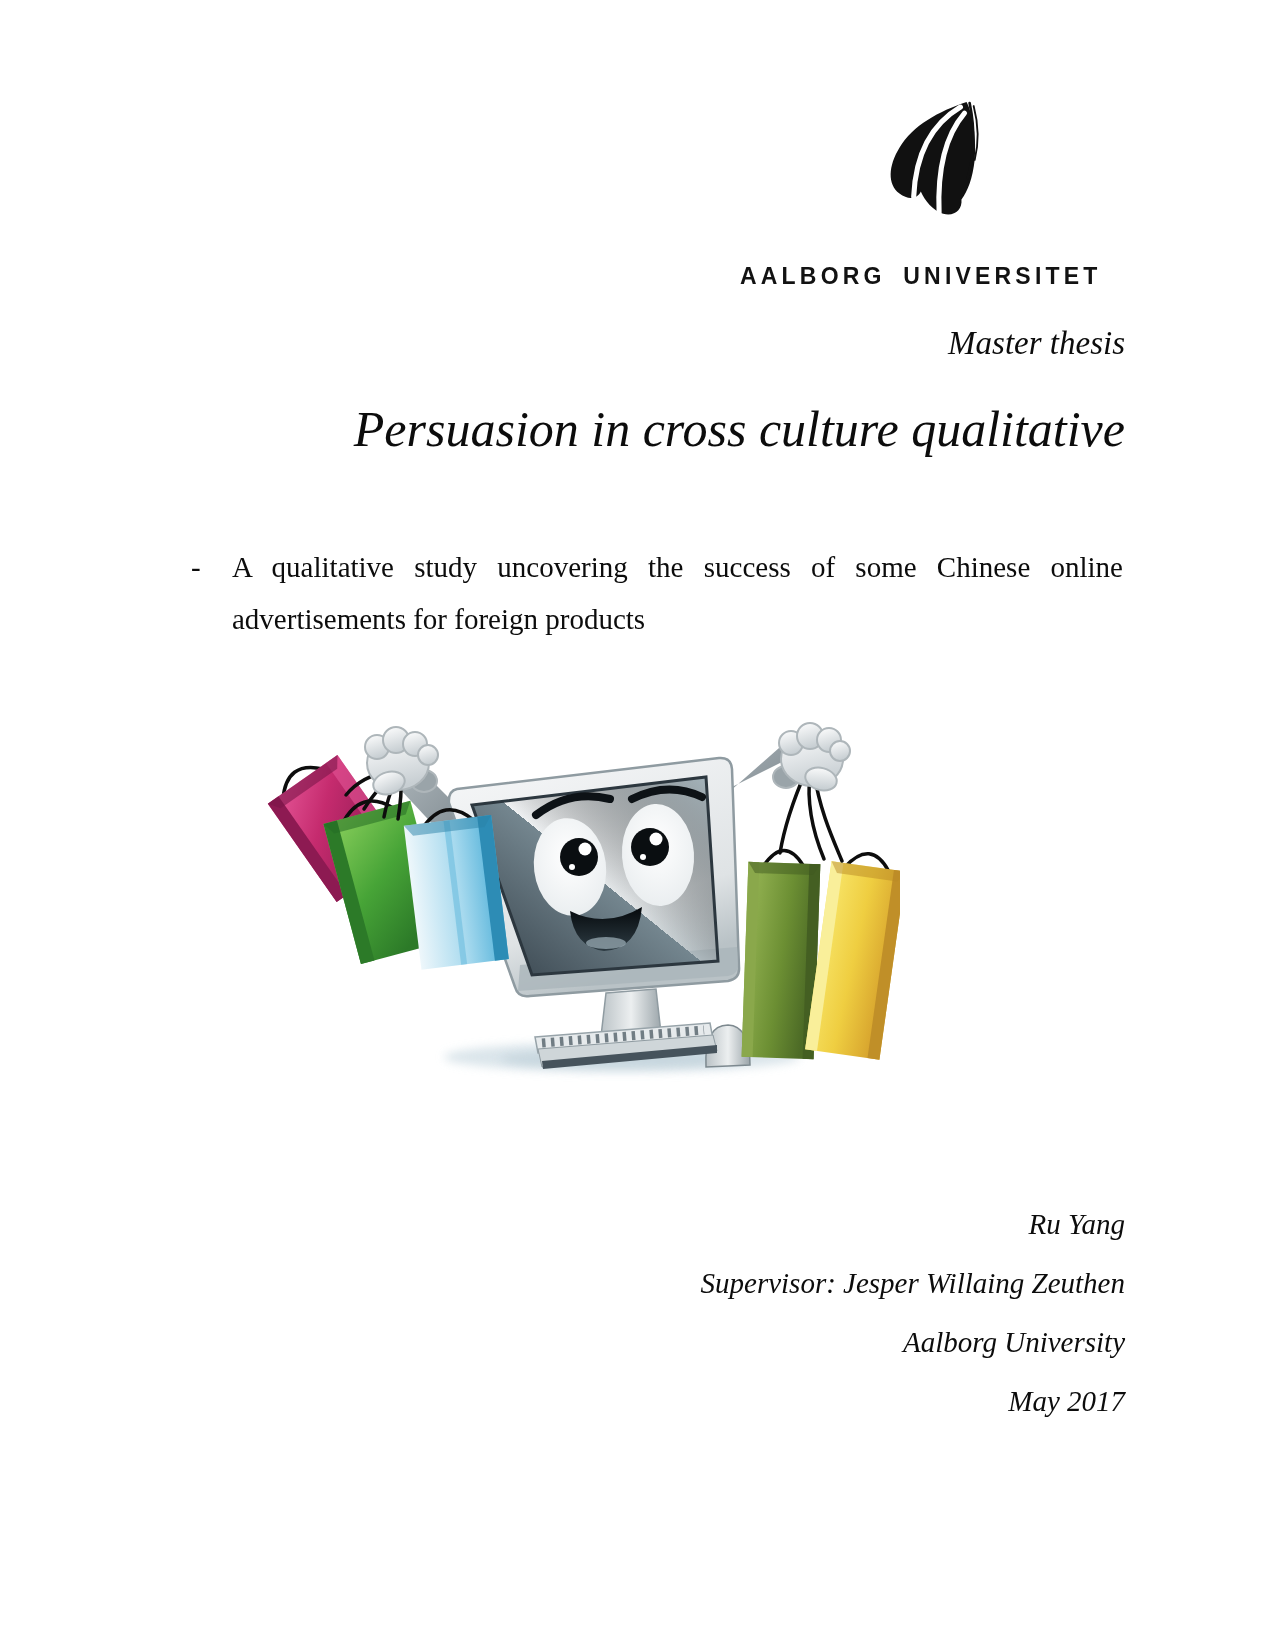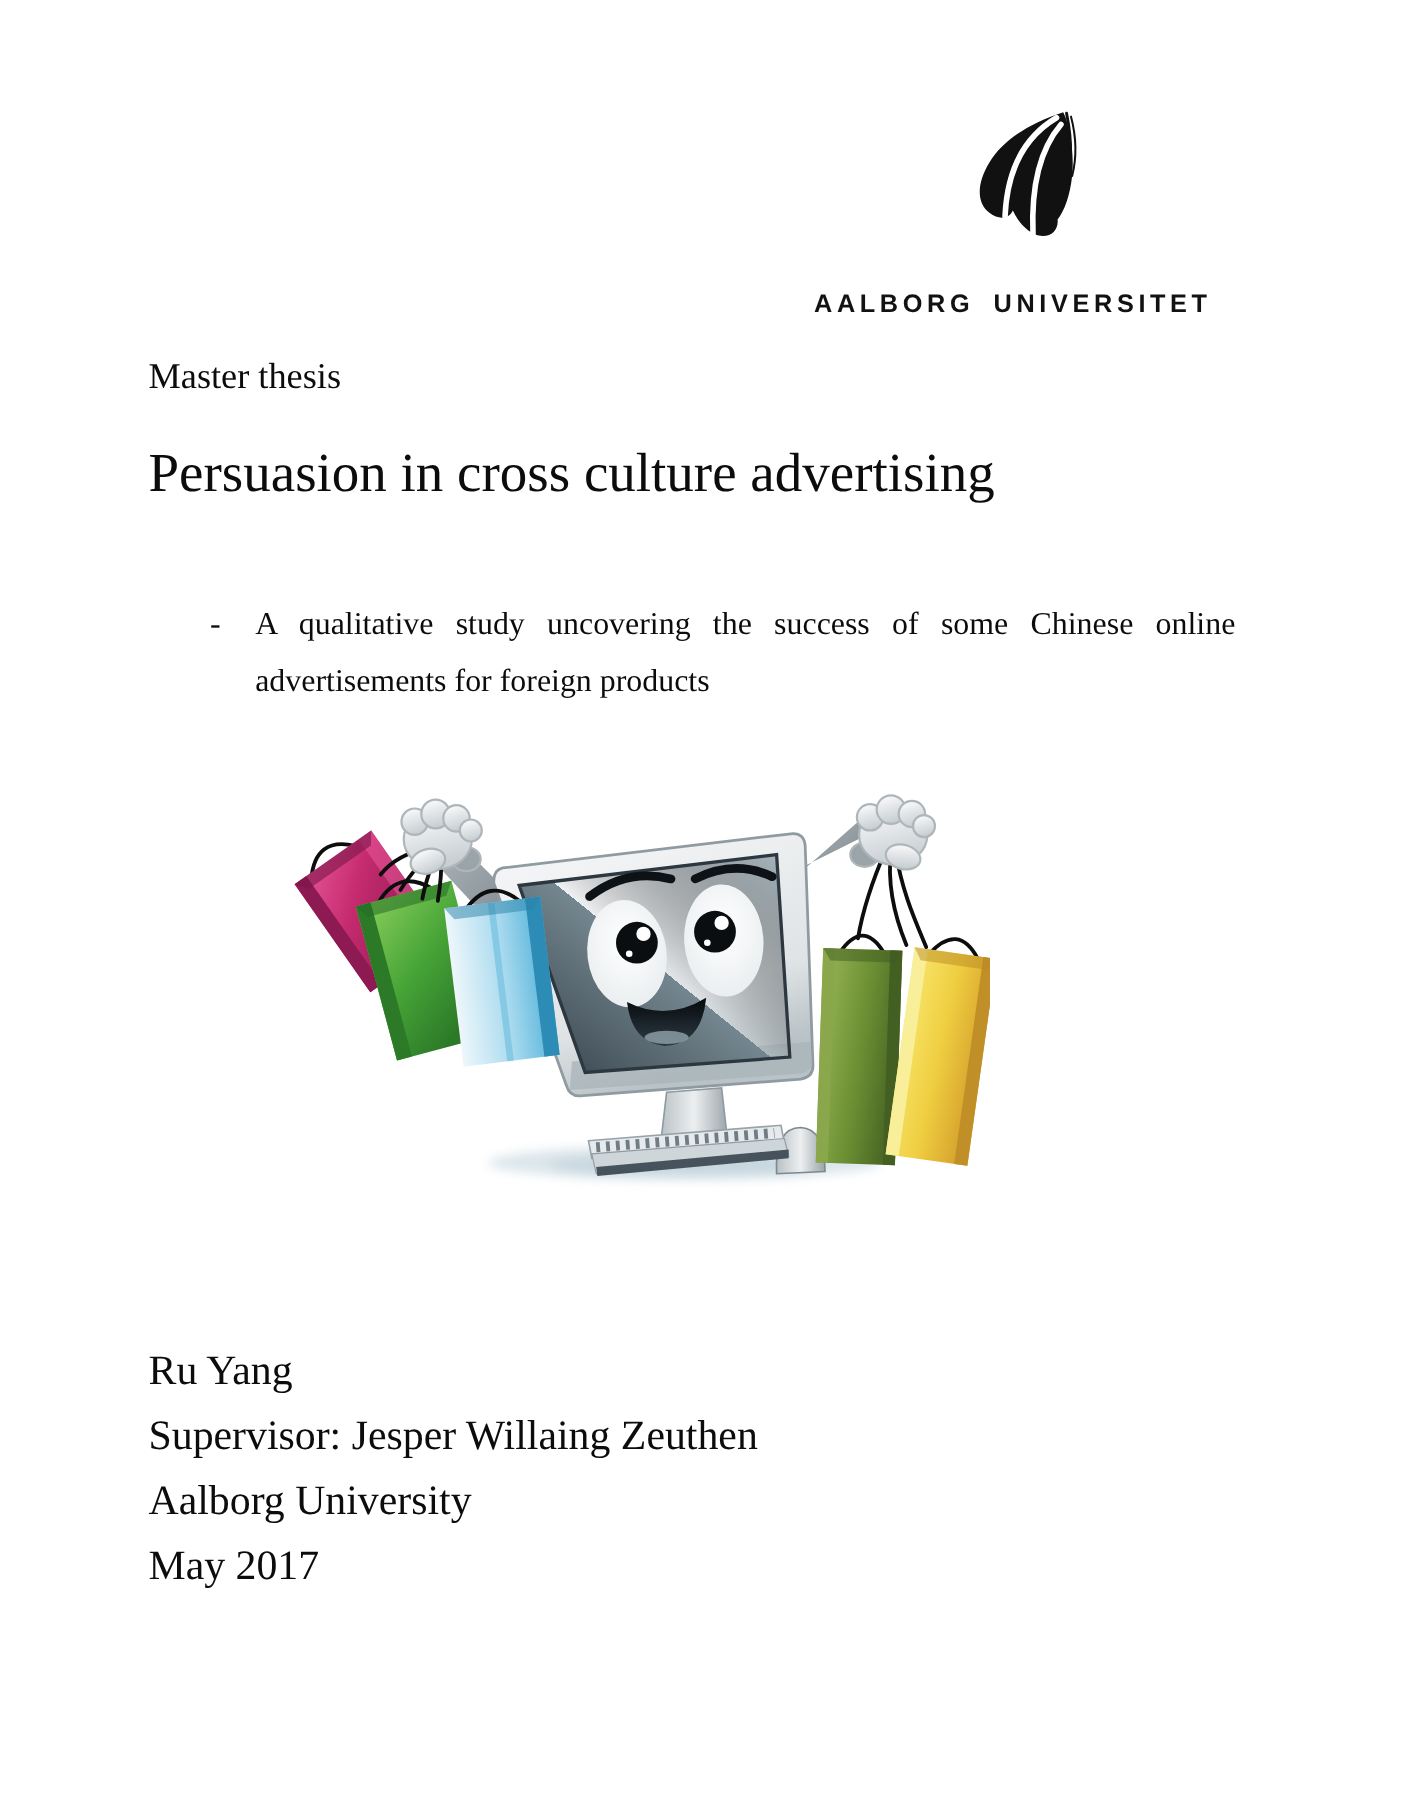--- a/index.html
+++ b/index.html
@@ -5,21 +5,21 @@
   html,body{margin:0;padding:0;background:#ffffff;}
   .page{
     position:relative;
     width:1275px;height:1651px;
     background:#ffffff;
     overflow:hidden;
     font-family:"Liberation Serif","DejaVu Serif",serif;
     color:#0c0c0c;
   }
   .abs{position:absolute;}
-  .centerband{left:135px;width:975px;text-align:left;}
+  .centerband{left:150px;width:975px;text-align:right;font-style:italic;}
   .logo-svg{left:872px;top:98px;width:122px;height:134px;}
   .wordmark{
     left:740px;top:263px;width:356px;
     text-align:right;
     font-family:"Liberation Sans","DejaVu Sans",sans-serif;
     font-weight:bold;
     font-size:23px;
     letter-spacing:4.2px;
     word-spacing:7px;
     color:#121212;
@@ -30,21 +30,21 @@
   .bullet-marker{left:191px;top:551px;font-size:29px;}
   .bullet-line1{
     left:232px;top:551px;width:891px;
     font-size:29px;
     text-align:justify;
     text-align-last:justify;
     white-space:nowrap;
   }
   .bullet-line2{left:232px;top:603px;font-size:29px;}
   .illustration{left:240px;top:695px;width:660px;height:390px;}
-  .footer-line{font-size:38px;margin-top:16px;}
+  .footer-line{font-size:29px;}
   .f1{top:1208px;}
   .f2{top:1267px;}
   .f3{top:1326px;}
   .f4{top:1385px;}
 </style>
 </head>
 <body>
 
 <div class="page">
 
@@ -55,21 +55,21 @@
     <path d="M87,8 C 60,24 43,52 41,96" fill="none" stroke="#ffffff" stroke-width="5" stroke-linecap="round"></path>
     <path d="M91,14 C 74,34 64,64 66,112" fill="none" stroke="#ffffff" stroke-width="5" stroke-linecap="round"></path>
     <path d="M96,4 C 101,28 101,54 94,78" fill="none" stroke="#111111" stroke-width="2.6" stroke-linecap="round"></path>
     <path d="M100,7 C 105,26 105,44 101,60" fill="none" stroke="#111111" stroke-width="1.8" stroke-linecap="round"></path>
   </svg>
 
   <div class="abs wordmark">AALBORG UNIVERSITET</div>
 
   <div class="abs centerband subtitle">Master thesis</div>
 
-  <div class="abs centerband main-title">Persuasion in cross culture advertising</div>
+  <div class="abs centerband main-title">Persuasion in cross culture qualitative</div>
 
   <div class="abs bullet-marker">-</div>
   <div class="abs bullet-line2">advertisements for foreign products</div>
   <div class="abs bullet-line1">A qualitative study uncovering the success of some Chinese online</div>
 
   <svg class="abs illustration" viewBox="0 0 660 390" aria-hidden="true">
     <defs>
       <linearGradient id="frameGrad" x1="0" y1="0" x2="0.4" y2="1">
         <stop offset="0" stop-color="#f7f8f9"></stop>
           <stop offset="0.75" stop-color="#dfe3e5"></stop>

